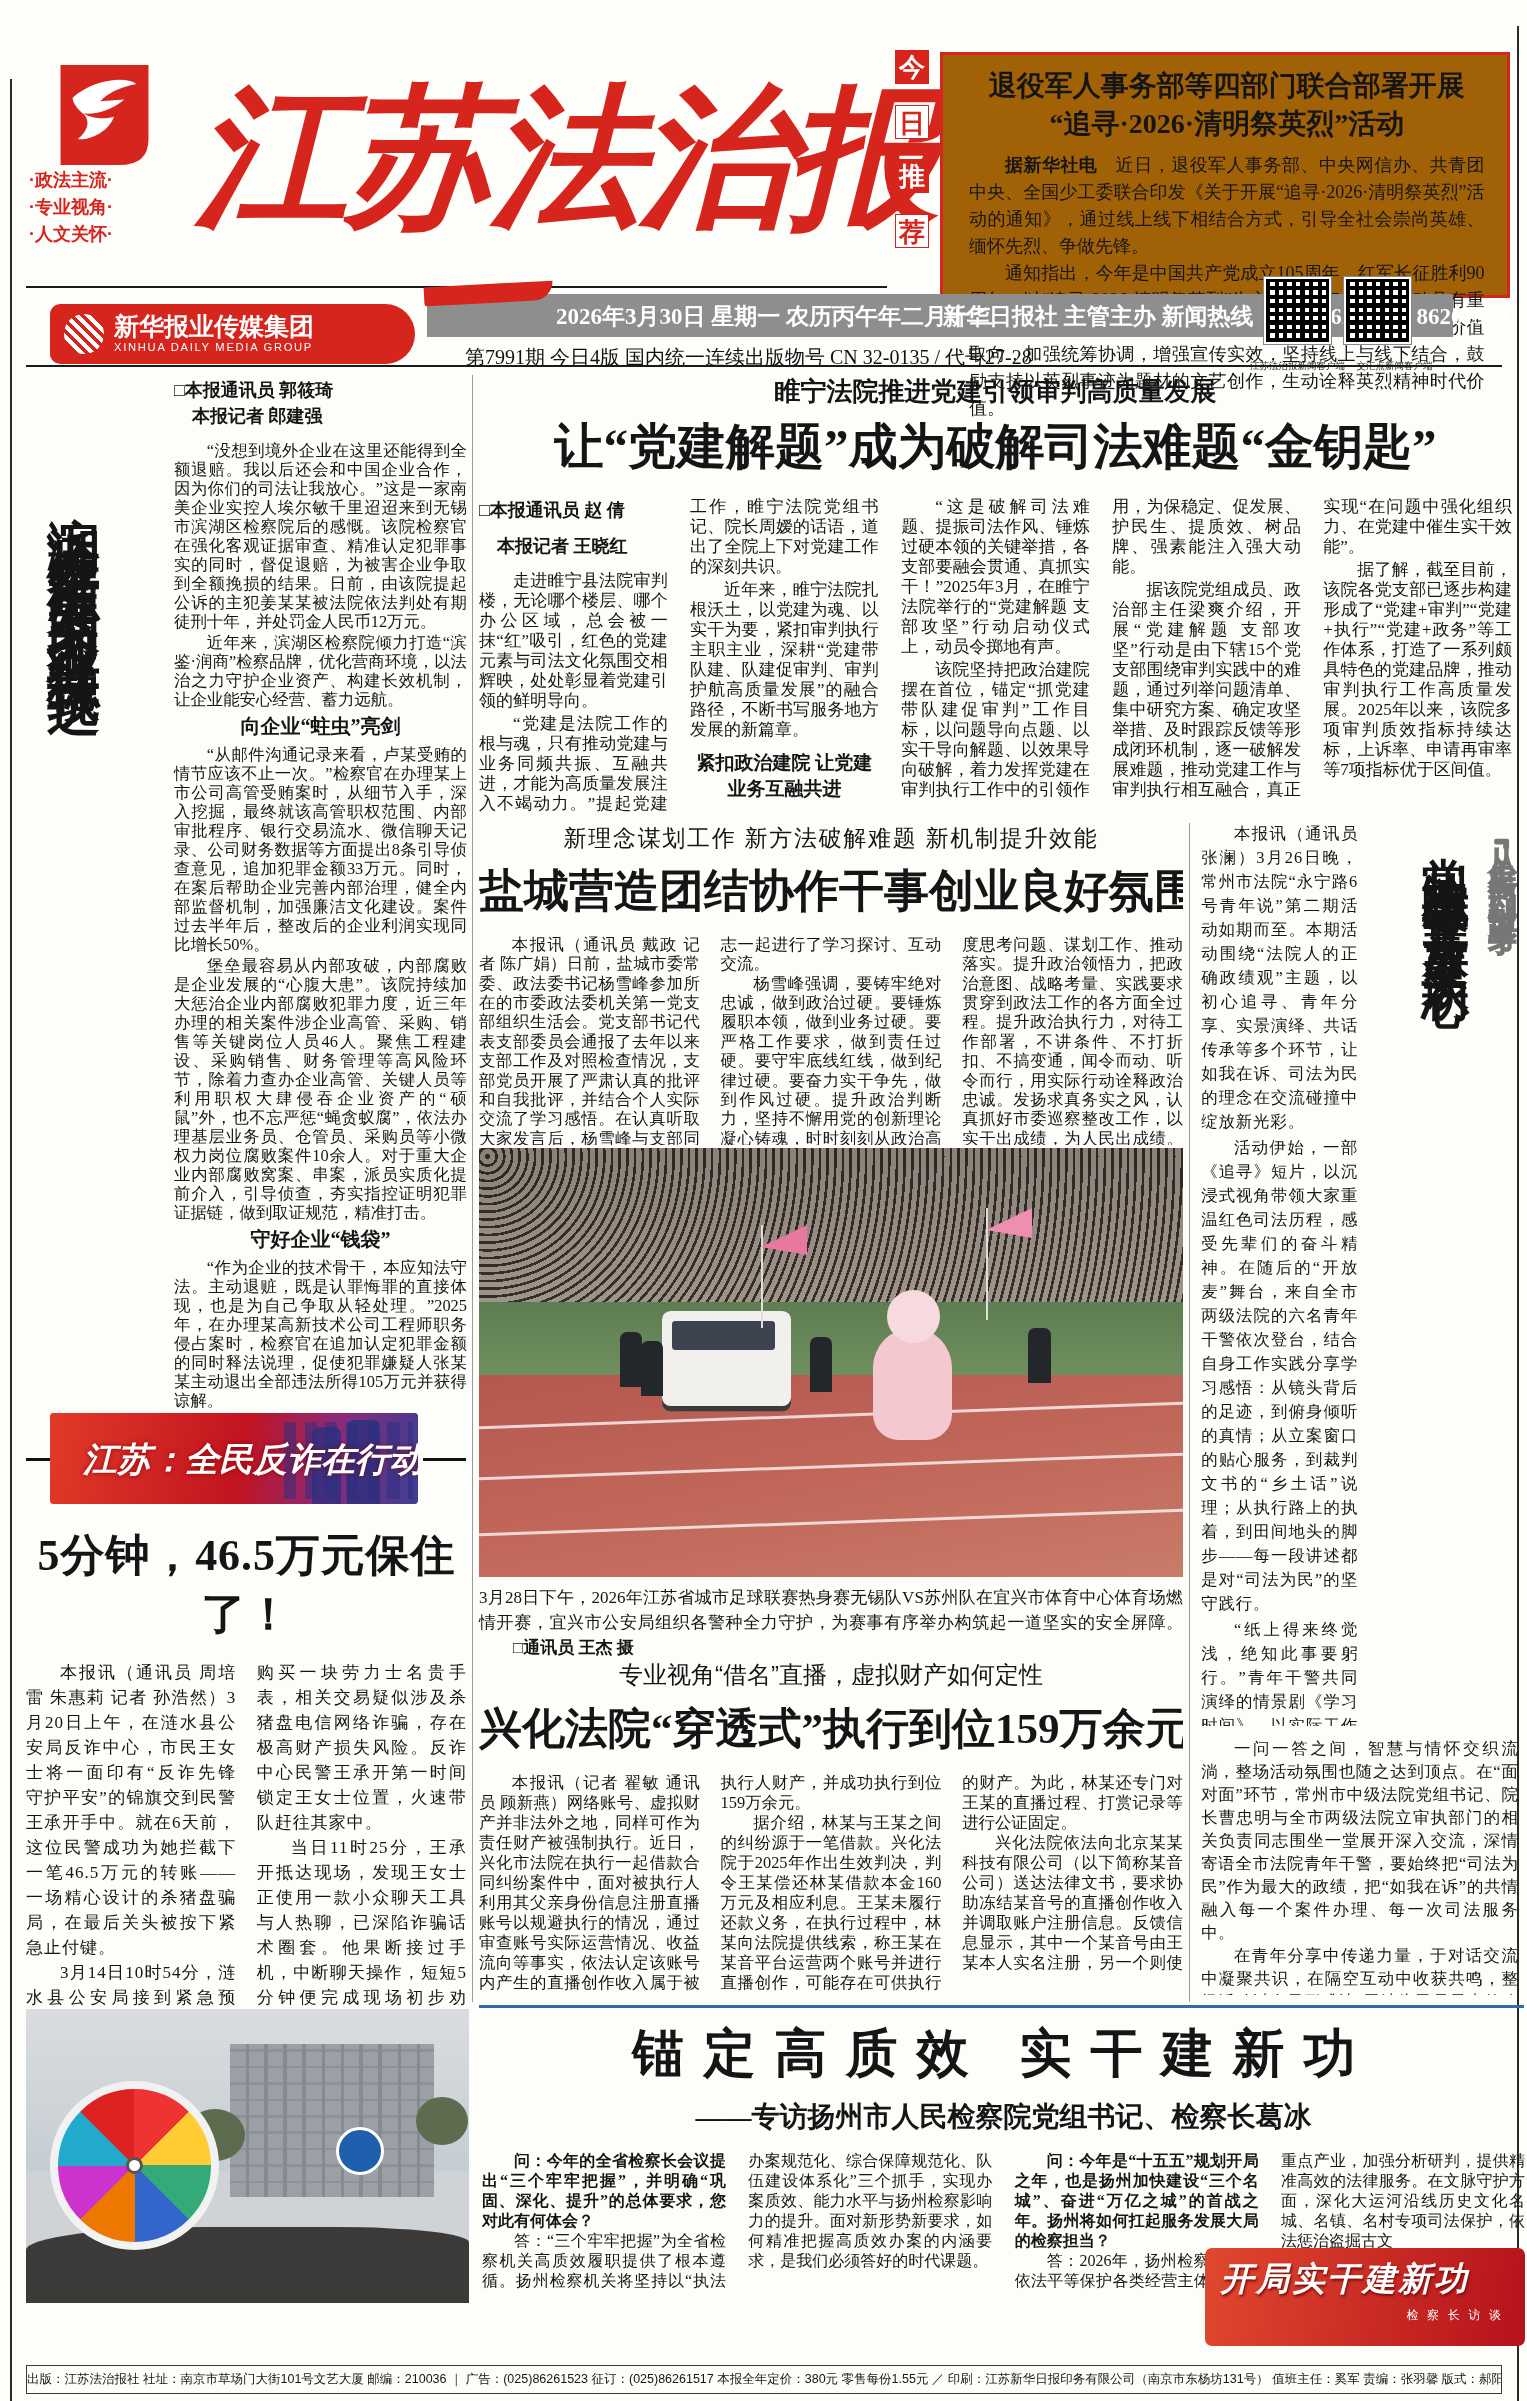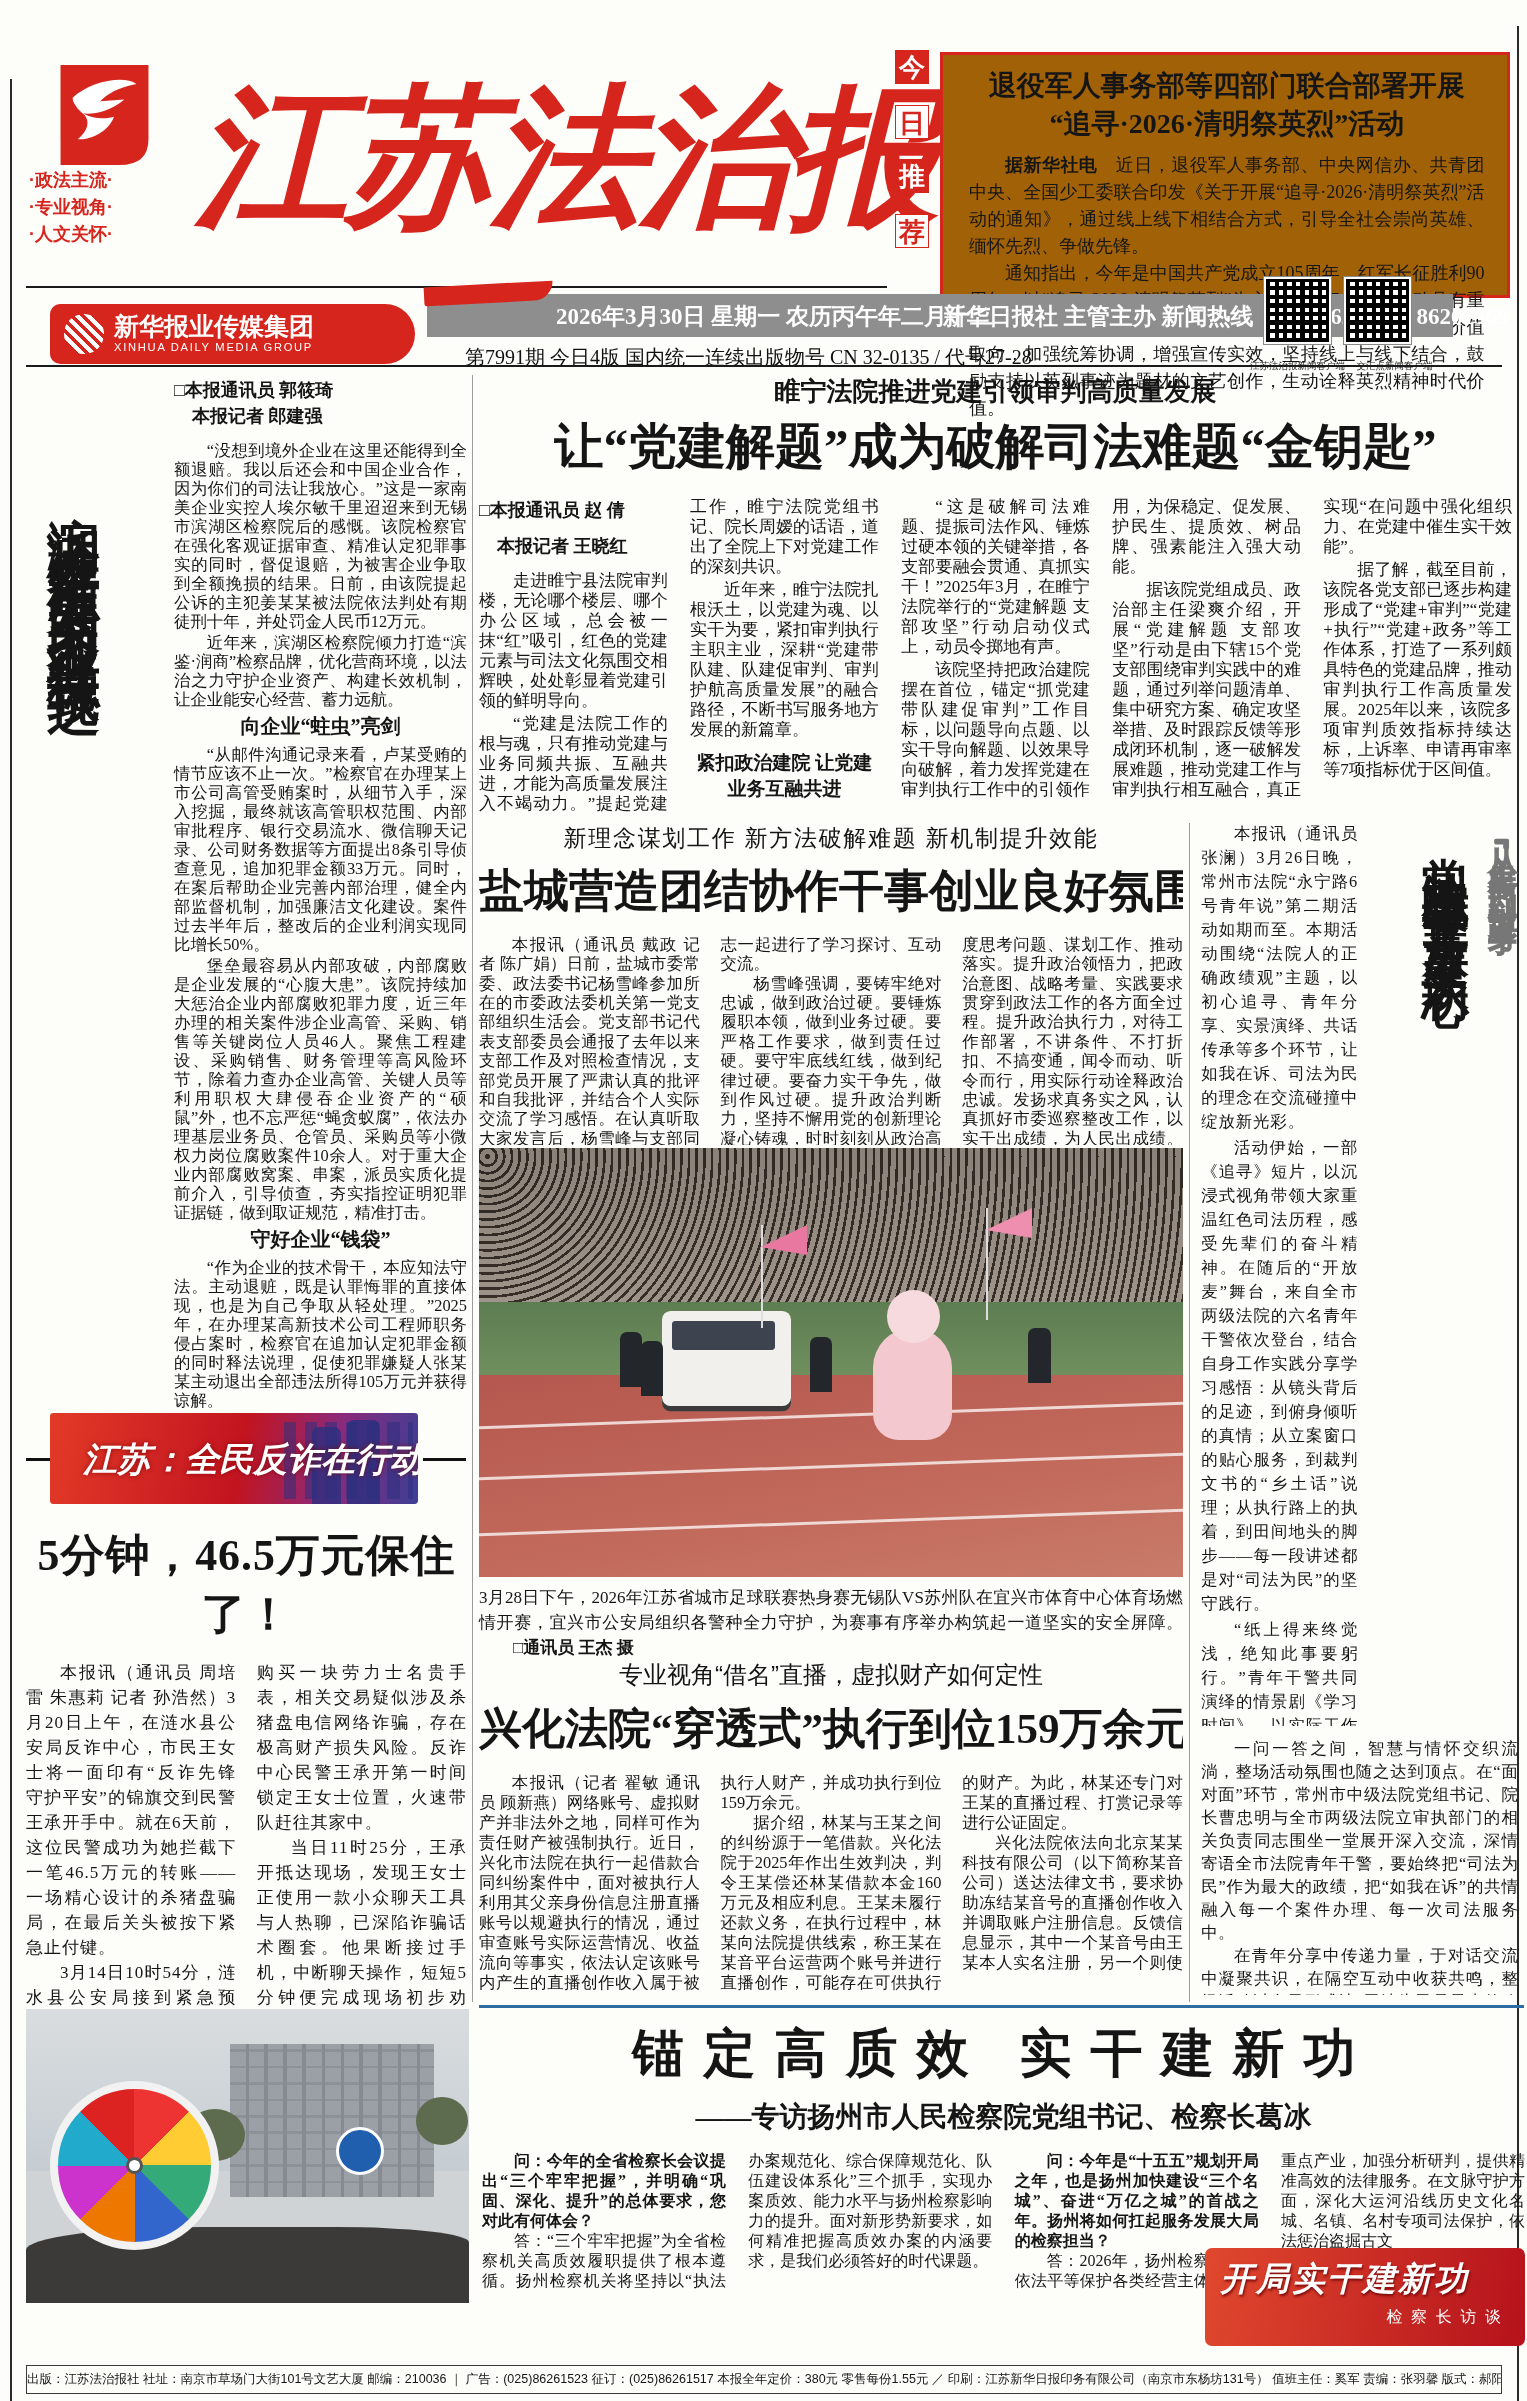--- a/index.html
+++ b/index.html
@@ -132,21 +132,21 @@
   
   .blue-rule{position:absolute;left:479px;top:2005px;width:1045px;height:3.4px;background:#2e6da4;}
   .iv{position:absolute;left:482px;top:2019px;width:1043px;height:337px;overflow:hidden;}
   .iv-head{text-align:center;font-size:52px;font-weight:900;letter-spacing:19px;margin:0;}
   .iv-sub{text-align:center;font-size:28px;font-weight:bold;margin:8.6px 0 15.5px;}
   .iv-body{columns:4;column-gap:22.4px;font-size:16px;line-height:20px;height:203px;}
   .iv-body .q{font-weight:bold;}
   .col-box{position:absolute;left:1205px;top:2248px;width:320px;height:98px;border-radius:6.9px;
      background:linear-gradient(100deg,#e0482e,#b5121b);color:#fff;padding:8.6px 15.5px;z-index:5;}
   .col-box .l1{font-size:33px;font-weight:900;font-style:italic;letter-spacing:2.6px;text-shadow:0.9px 1.7px 2.6px #7a0a0a;}
-  .col-box .l2{font-size:16px;text-align:right;letter-spacing:8.6px;margin-top:5.2px;}
+  .col-box .l2{font-size:12px;text-align:right;letter-spacing:8.6px;margin-top:5.2px;}
 
   
   .photo-left{position:absolute;left:26px;top:2009px;width:443px;height:294px;overflow:hidden;background:#cfd3d6;}
   .pl-sky{position:absolute;left:0;top:0;width:100%;height:55%;background:linear-gradient(#d9dde0,#c6cdd2);}
   .pl-bldg{position:absolute;left:46%;top:12%;width:46%;height:52%;background:#9aa0a6;
      background-image:repeating-linear-gradient(90deg,transparent 0 15.5px,#858b91 15.5px 19px),
                       repeating-linear-gradient(0deg,transparent 0 13.8px,#8c9298 13.8px 16.4px);}
   .pl-tree{position:absolute;border-radius:50%;background:#5d6b4e;}
   .pl-crowd{position:absolute;left:0;bottom:0;width:100%;height:26%;background:#3c3a38;
      border-radius:40% 30% 0 0/30% 20% 0 0;}

